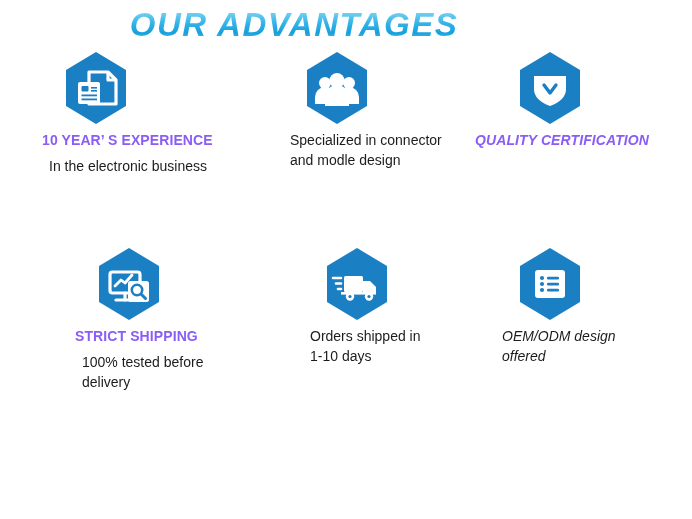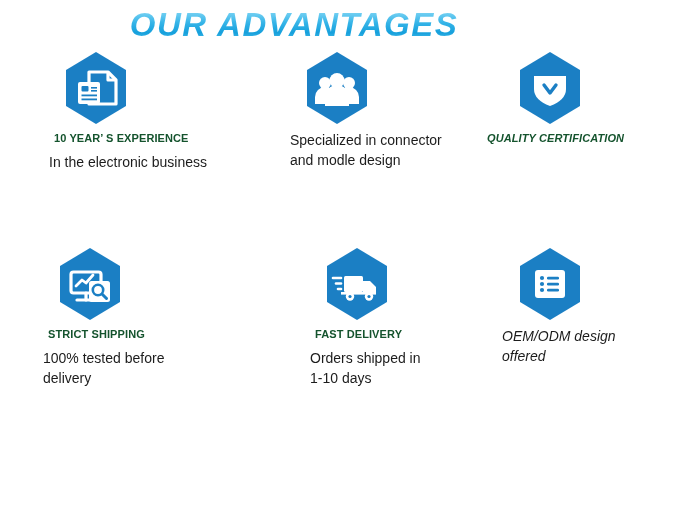--- a/index.html
+++ b/index.html
@@ -68,44 +68,44 @@
     box-sizing: border-box;
   }
   
   .col-1 { width: 241px; }
   .col-2 { width: 217px; }
   .col-3 { width: 234px; font-style: italic; }
 
   .row-1 .col-1 { padding-left: 42px; }
   .row-1 .col-2 { padding-left: 42px; }
   .row-1 .col-3 { padding-left: 17px; }
-  .row-2 .col-1 { padding-left: 36px; }
+  .row-2 .col-1 { padding-left: 75px; }
   .row-2 .col-2 { padding-left: 62px; }
   .row-2 .col-3 { padding-left: 37px; }
 
   
   .hex {
     width: 64px;
     height: 72px;
     margin-left: 22px;
     margin-bottom: 7px;
     position: relative;
   }
   .row-1 .col-3 .hex { margin-left: 43px; }
   .row-2 .col-3 .hex { margin-left: 23px; }
   .hex svg { display: block; }
 
   
   .feature-heading {
-    font-size: 11px;
+    font-size: 14px;
     font-weight: bold;
-    color: #14532d;
+    color: #8b5cf6;
     letter-spacing: 0.1px;
     line-height: 1.35;
-    margin: 0 0 1px 12px;
+    margin: 0 0 1px 0;
     white-space: nowrap;
   }
   .feature-body {
     font-size: 14px;
     color: #1c1c1c;
     line-height: 1.42;
     margin: 7px;
     white-space: pre-line;
   }
   .row-2 .feature-heading { margin-top: 2px; }
@@ -213,21 +213,20 @@
             <circle cx="25" cy="48.5" r="1.6"></circle>
             <circle cx="44" cy="48.5" r="1.6"></circle>
           </g>
           <g stroke="#ffffff" stroke-width="2.6" stroke-linecap="round">
             <path d="M8 30 h8"></path>
             <path d="M11 35.5 h5"></path>
             <path d="M13 41 h3"></path>
           </g>
         </svg>
       </div>
-      <div class="feature-heading">FAST DELIVERY</div>
       <div class="feature-body">Orders shipped in
 1-10 days</div>
     </div>
 
     <div class="cell col-3">
       <div class="hex">
         <svg width="64" height="72" viewBox="0 0 64 72" aria-hidden="true">
           <polygon points="32,0 62,18 62,54 32,72 2,54 2,18" fill="#1b7fc4"></polygon>
           <rect x="17" y="22" width="30" height="28" rx="3" fill="#ffffff"></rect>
           <g fill="#1b7fc4">

